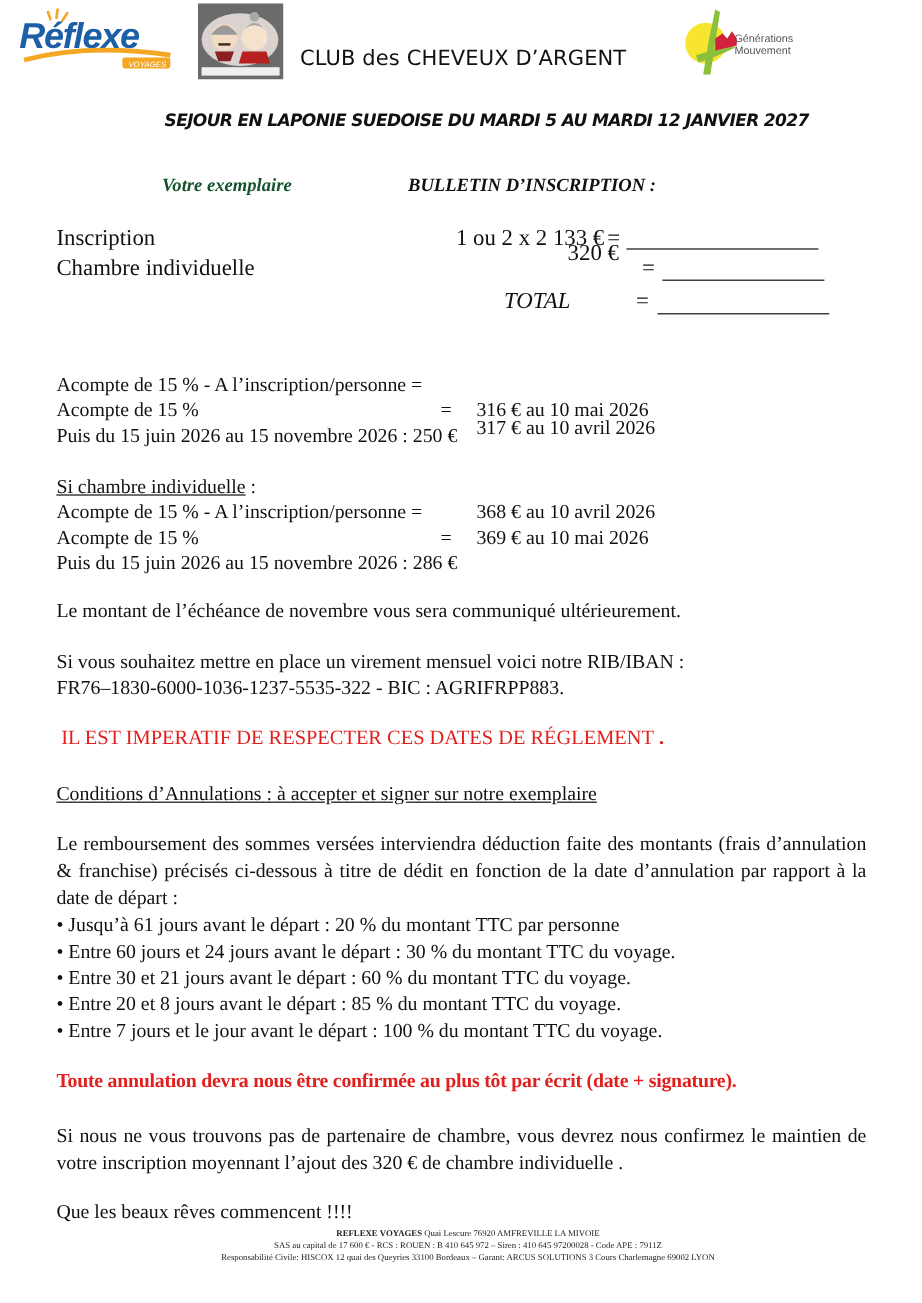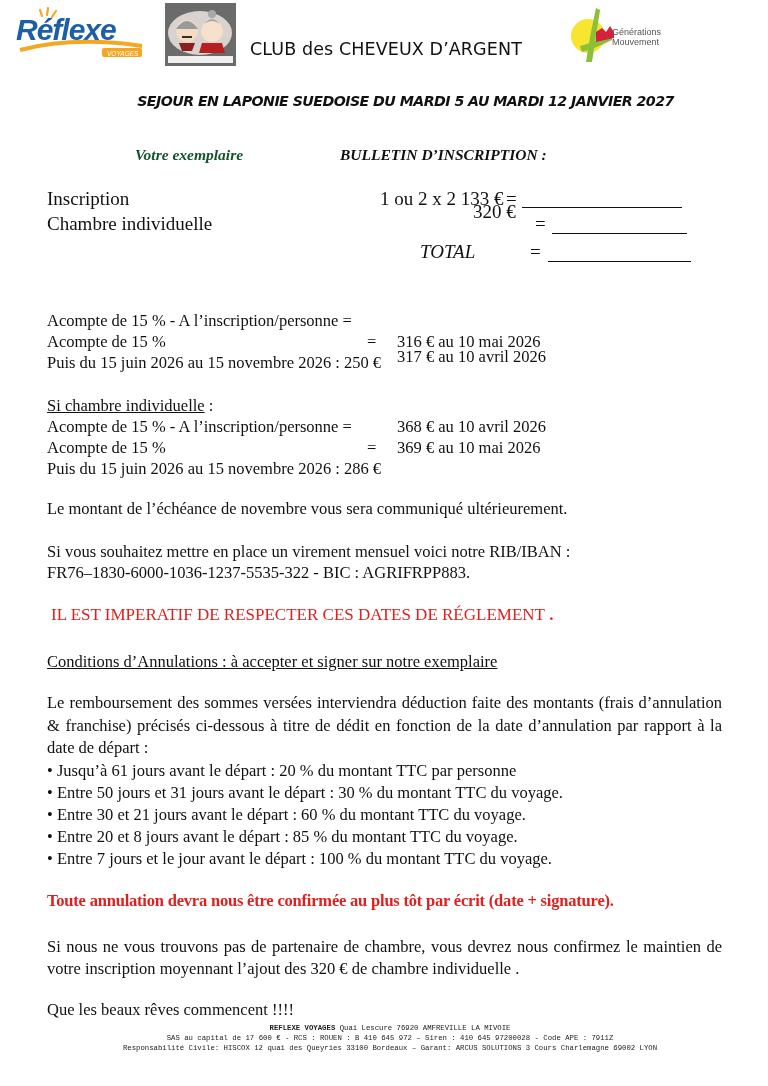--- a/index.html
+++ b/index.html
@@ -1,19 +1,19 @@
 <!DOCTYPE html>
 <html><head>
 <meta charset="utf-8">
 <style>
   * { box-sizing: border-box; margin: 0; padding: 0; }
   html, body { width: 768px; height: 1086px; background: #ffffff; overflow: hidden; }
   body { position: relative; font-family: "Liberation Serif", serif; color: #111; }
   .abs { position: absolute; }
-  .sans { font-family: Liberation Mono, monospace; padding-left: 12px; }
+  .sans { font-family: Liberation Serif, serif; padding-left: 12px; }
   .txt { font-size: 16.5px; line-height: 21px; white-space: nowrap; }
   .red { color: #e0201e; }
 
   
   #logo-reflexe { left: 14px; top: 6px; width: 134px; height: 56px; }
   #logo-club { left: 165px; top: 3px; width: 71px; height: 63px; background: #6a6a6a; }
   #club-title { left: 250px; top: 39px; font-family: "DejaVu Sans", sans-serif; font-size: 17.5px; letter-spacing: 0.1px; color: #111; }
   #logo-gm { left: 566px; top: 4px; width: 110px; height: 60px; }
 
   #trip-title { left: 0; width: 768px; top: 93px; text-align: center; font-family: "DejaVu Sans", sans-serif; font-style: italic; font-weight: bold; font-size: 14.2px; letter-spacing: -0.55px; padding-left: 43px; }
@@ -109,21 +109,21 @@
 <div class="abs txt" style="left:47px; top:498px;">Le montant de l’échéance de novembre vous sera communiqué ultérieurement.</div>
 <div class="abs txt" style="left:47px; top:541px;">Si vous souhaitez mettre en place un virement mensuel voici notre RIB/IBAN :</div>
 <div class="abs txt" style="left:47px; top:562px;">FR76–1830-6000-1036-1237-5535-322 - BIC : AGRIFRPP883.</div>
 
 <div class="abs txt red" style="left:51px; top:604px; font-size:17px;"><span>IL EST IMPERATIF DE RESPECTER CES DATES DE RÉGLEMENT</span><b> .</b></div>
 
 <div class="abs txt u" style="left:47px; top:651px;">Conditions d’Annulations :  à accepter et signer sur notre exemplaire</div>
 <div class="abs txt justify" style="left:47px; top:692px; width:675px; line-height:22.5px;">Le remboursement des sommes versées interviendra déduction faite des montants (frais d’annulation &amp; franchise) précisés ci-dessous à titre de dédit en fonction de la date d’annulation par rapport à la date de départ :</div>
 
 <div class="abs txt" style="left:47px; top:760px;"><span>•</span> <span>Jusqu’à 61 jours avant le départ : 20 % du montant TTC par personne</span></div>
-<div class="abs txt" style="left:47px; top:782px;"><span>•</span> <span>Entre 50 jours et 31 jours avant le départ : 30 % du montant TTC du voyage.</span></div>
+<div class="abs txt" style="left:47px; top:782px;"><span>•</span> <span>Entre 60 jours et 24 jours avant le départ : 30 % du montant TTC du voyage.</span></div>
 <div class="abs txt" style="left:47px; top:804px;"><span>•</span> <span>Entre 30 et 21 jours avant le départ : 60 % du montant TTC du voyage.</span></div>
 <div class="abs txt" style="left:47px; top:826px;"><span>•</span> <span>Entre 20 et 8 jours avant le départ : 85 % du montant TTC du voyage.</span></div>
 <div class="abs txt" style="left:47px; top:848px;"><span>•</span> <span>Entre 7 jours et le jour avant le départ : 100 % du montant TTC du voyage.</span></div>
 
 <div class="abs txt red" style="left:47px; top:890px; font-weight:bold; font-size:16.5px; letter-spacing:-0.2px;">Toute annulation devra nous être confirmée au plus tôt par écrit (date + signature).</div>
 
 <div class="abs txt justify" style="left:47px; top:936px; width:675px; line-height:22px;">Si nous ne vous trouvons pas de partenaire de chambre, vous devrez nous confirmez le maintien  de votre inscription moyennant l’ajout des 320 € de chambre individuelle .</div>
 
 <div class="abs txt" style="left:47px; top:999px;">Que les beaux rêves commencent !!!!</div>
 

